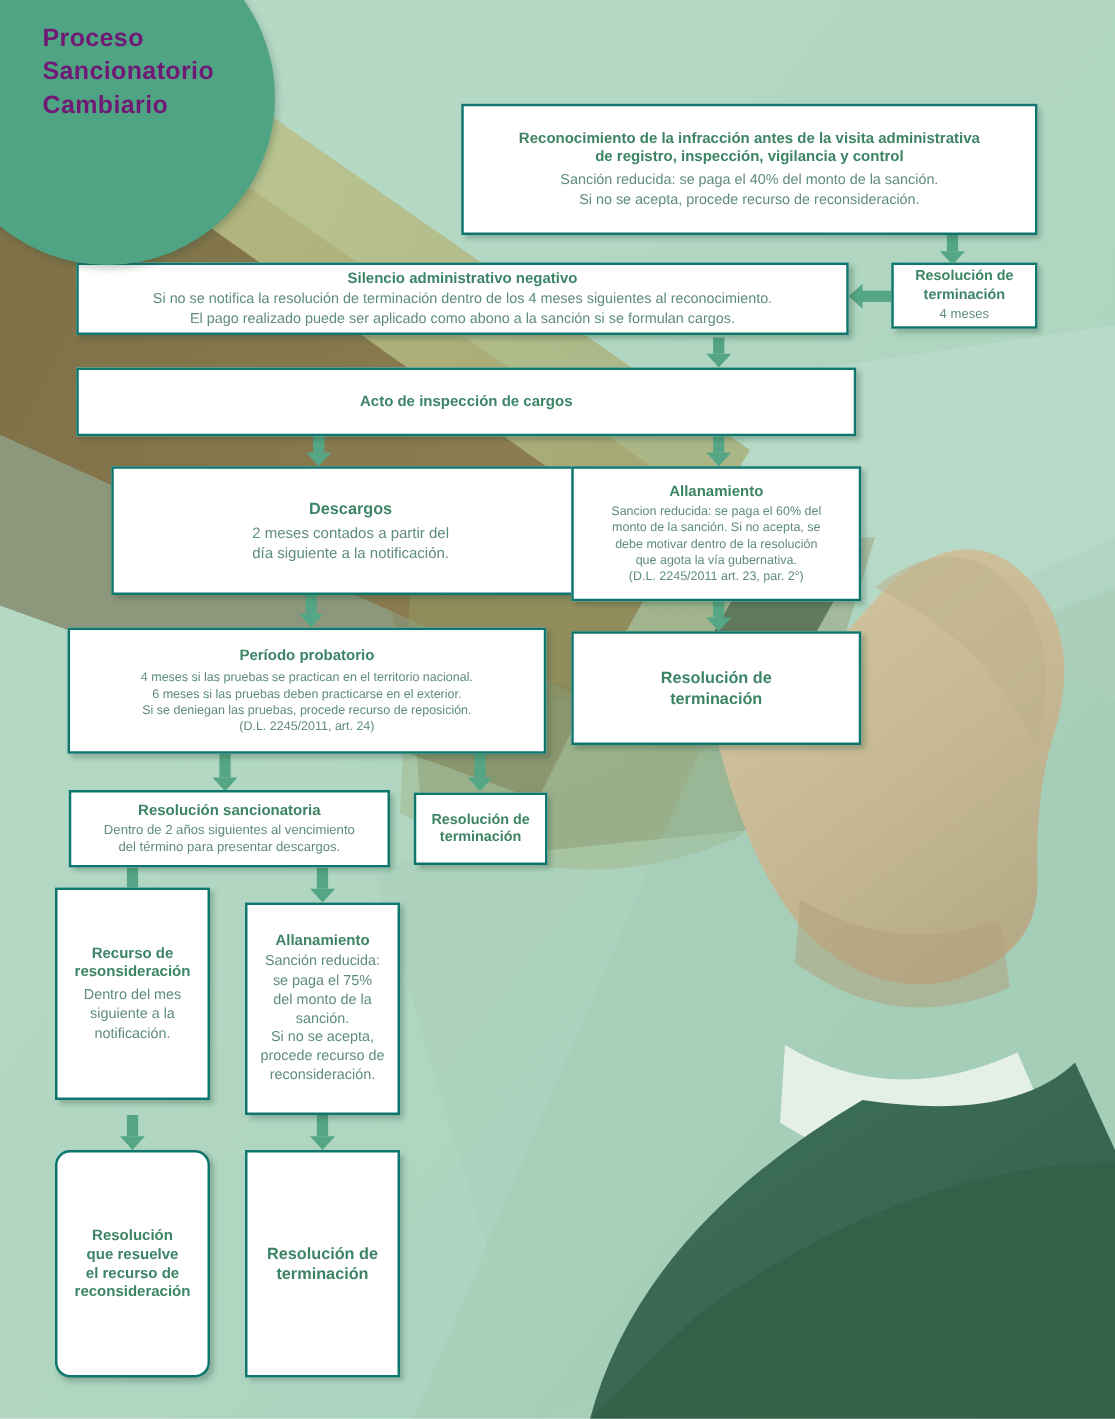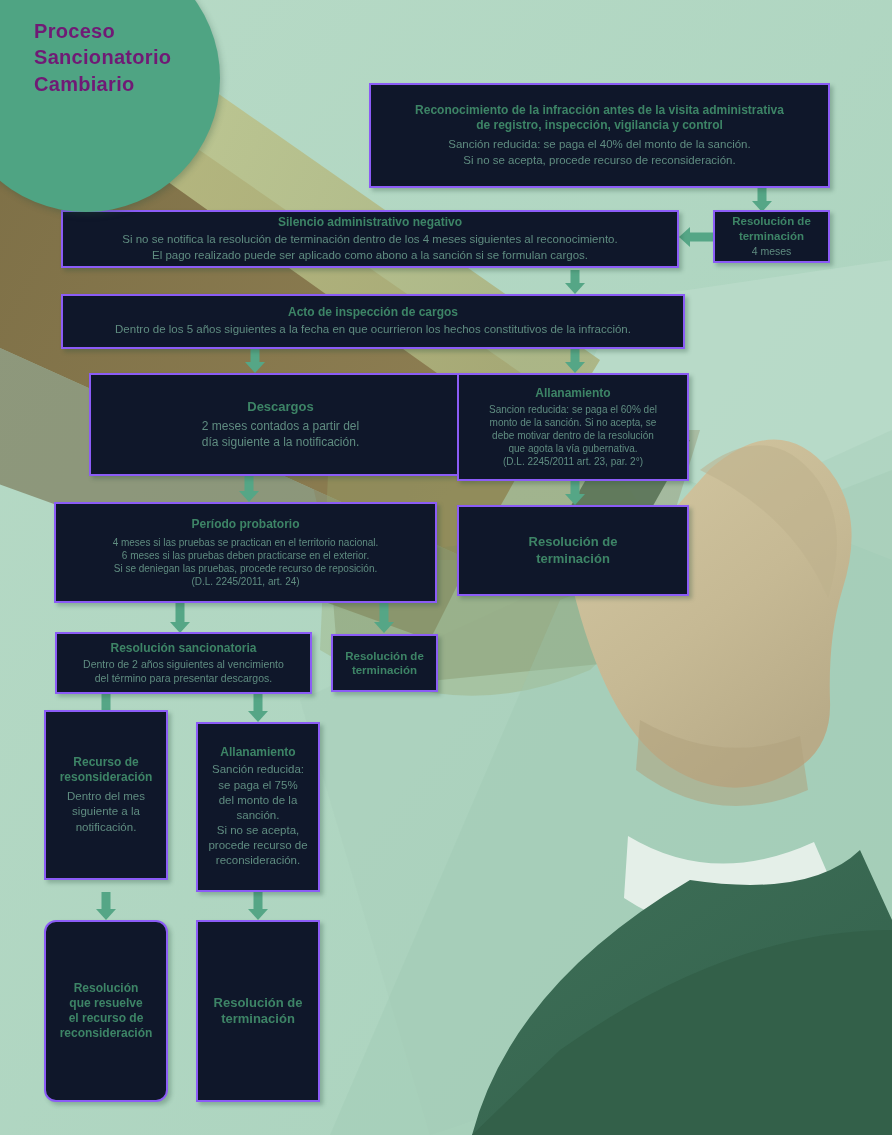--- a/index.html
+++ b/index.html
@@ -49,22 +49,22 @@
     font-weight: bold;
     line-height: 1.32;
     letter-spacing: 0.3px;
     z-index: 31;
     white-space: pre-line;
   }
 
   
   .node {
     position: absolute;
-    background: #0f172a;
-    border: 2px solid #8b5cf6;
+    background: #ffffff;
+    border: 2px solid #0f766e;
     box-sizing: border-box;
     box-shadow: 3px 3px 4px rgba(40,80,60,0.30);
     display: flex;
     flex-direction: column;
     justify-content: center;
     align-items: center;
     text-align: center;
     z-index: 20;
     padding: 4px 6px;
   }
@@ -274,21 +274,20 @@
   </div>
 
   <div class="node" style="left:61px; top:210px; width:618px; height:58px;">
     <div class="ttl f12">Silencio administrativo negativo</div>
     <div class="body f11 tight">Si no se notifica la resolución de terminación dentro de los 4 meses siguientes al reconocimiento.
 El pago realizado puede ser aplicado como abono a la sanción si se formulan cargos.</div>
   </div>
 
   <div class="node" style="left:61px; top:294px; width:624px; height:55px;">
     <div class="ttl f12">Acto de inspección de cargos</div>
-    <div class="body f11 tight">Dentro de los 5 años siguientes a la fecha en que ocurrieron los hechos constitutivos de la infracción.</div>
   </div>
 
   <div class="node" style="left:61px; top:373px; width:383px; height:103px;margin-left:28px;">
     <div class="ttl f13">Descargos</div>
     <div class="body f12">2 meses contados a partir del
 día siguiente a la notificación.</div>
   </div>
 
   <div class="node" style="left:457px; top:373px; width:232px; height:108px;">
     <div class="ttl f12">Allanamiento</div>

